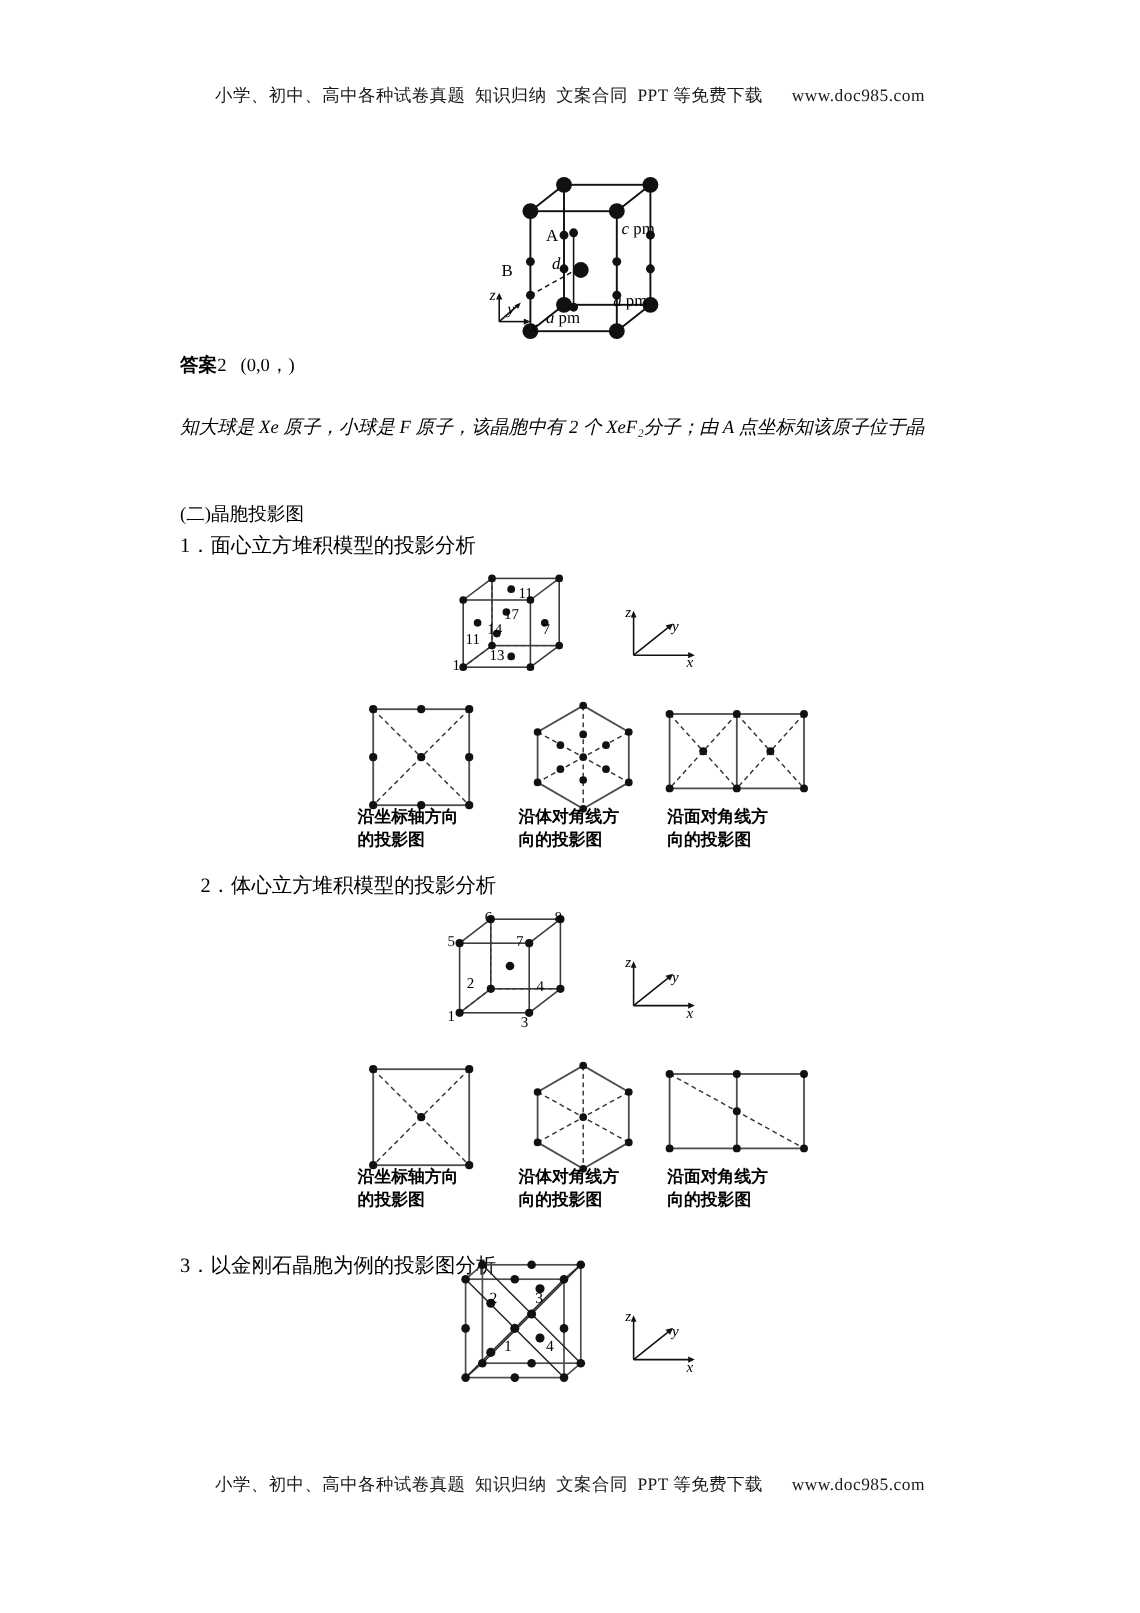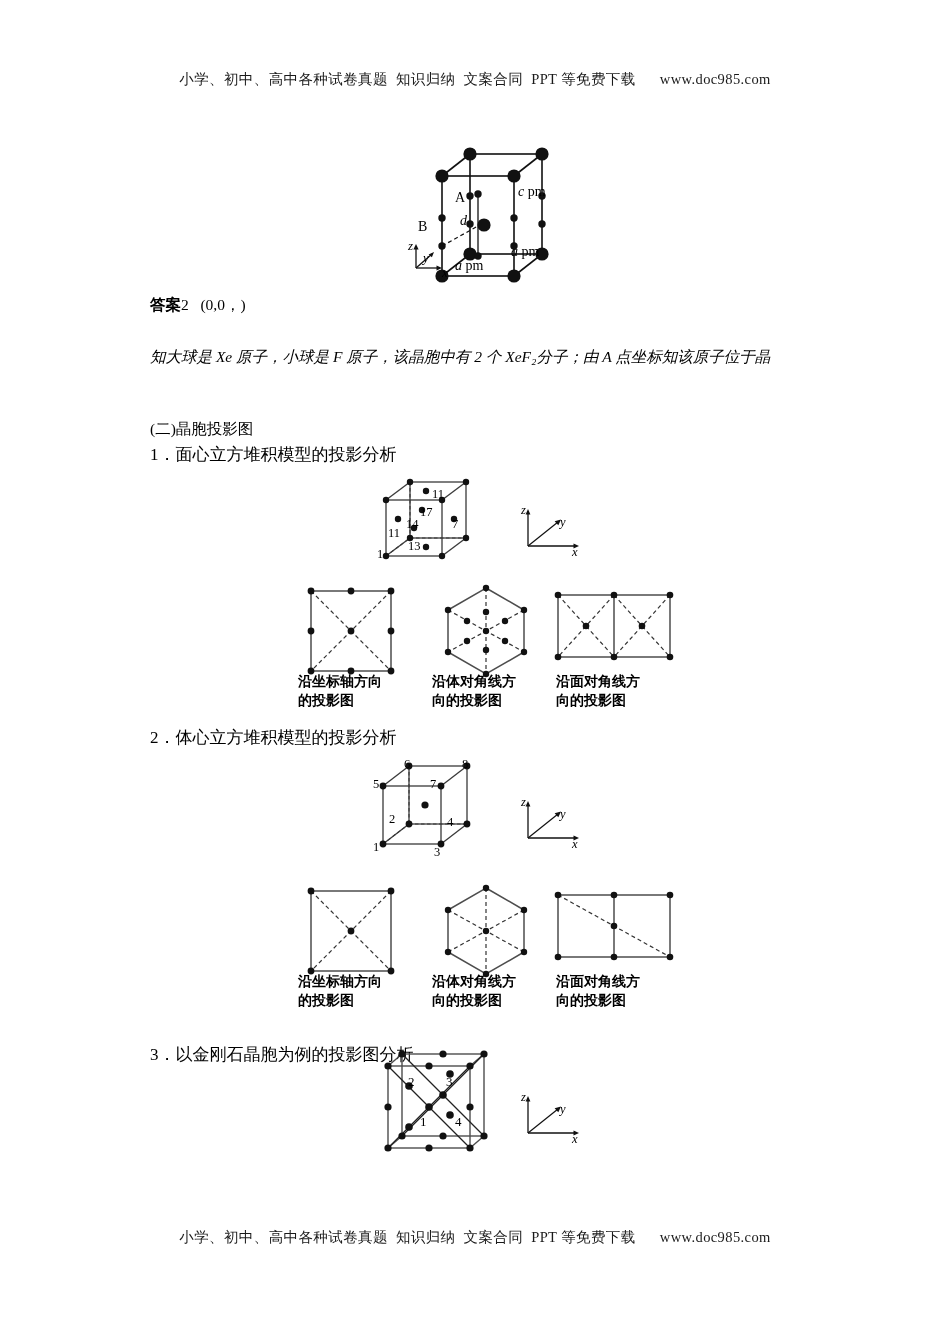--- a/index.html
+++ b/index.html
@@ -239,21 +239,21 @@
         <circle cx="6" cy="68" r="3.3"></circle>
           <circle cx="62" cy="68" r="3.3"></circle>
           <circle cx="118" cy="68" r="3.3"></circle>
         <circle cx="34" cy="37" r="3.3"></circle>
           <circle cx="90" cy="37" r="3.3"></circle>
       </g>
     </svg>
   </div>
   <div class="cap" style="left:556px;top:672px;width:120px;"><span>沿面对角线方</span><br><span>向的投影图</span></div>
 
-  <div class="sec" style="left:150px;top:726px;"><span>2</span><span>．体心立方堆积模型的投影分析</span></div>
+  <div class="sec" style="left:167px;top:726px;"><span>2</span><span>．体心立方堆积模型的投影分析</span></div>
 
   <div class="fig" style="left:375px;top:758px;">
     <svg width="120" height="100" viewBox="0 0 120 100">
       <g stroke="#3a3a3a" stroke-width="1.3" fill="none">
         <rect x="8" y="28" width="58" height="58"></rect>
         <rect x="34" y="8" width="58" height="58"></rect>
         <line x1="8" y1="28" x2="34" y2="8"></line>
         <line x1="66" y1="28" x2="92" y2="8"></line>
         <line x1="8" y1="86" x2="34" y2="66"></line>
         <line x1="66" y1="86" x2="92" y2="66"></line>

